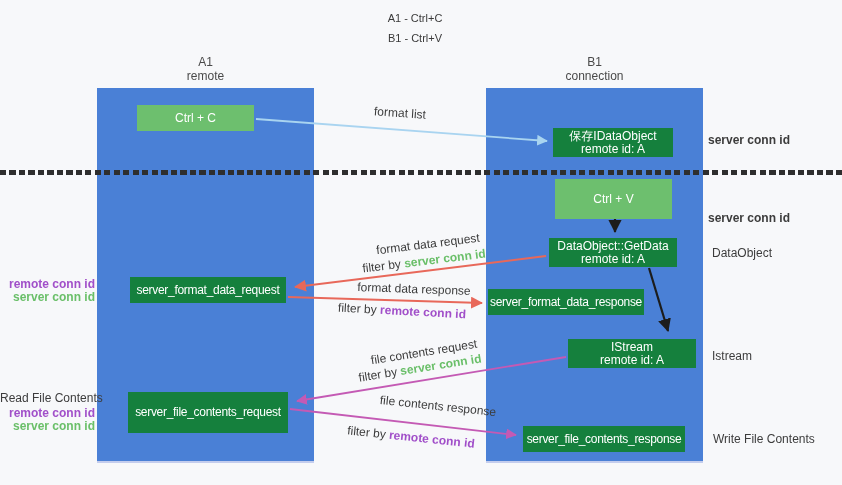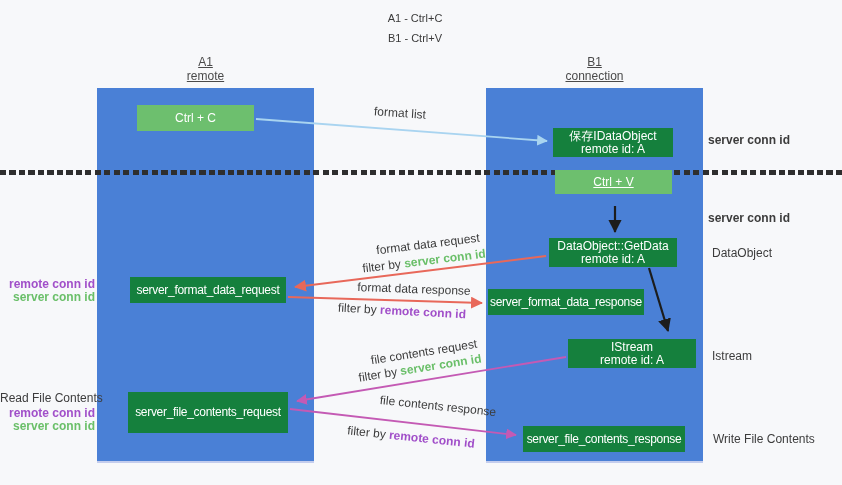--- a/index.html
+++ b/index.html
@@ -3,42 +3,42 @@
 <meta charset="utf-8">
 <style>
   html,body{margin:0;padding:0;}
   body{font-family:"Liberation Sans","DejaVu Sans",sans-serif;background:#f7f8fa;}
   .canvas{position:relative;width:842px;height:485px;background:#f7f8fa;overflow:hidden;}
 
   .title{position:absolute;left:315px;top:8px;width:200px;text-align:center;
          font-size:11px;line-height:20px;color:#3a3a3a;}
 
   .col-header{position:absolute;width:151px;text-align:center;font-size:12px;
-              line-height:14px;color:#4a4a4a;text-decoration:underline;}
+              line-height:14px;color:#4a4a4a;}
   .col-header.left{left:130px;top:55px;}
   .col-header.right{left:519px;top:55px;}
 
   .lifeline{position:absolute;top:88px;width:217px;height:373px;background:#4a80d6;
             box-shadow:0 2px 0 rgba(190,200,235,.9);}
   .lifeline.left{left:97px;}
   .lifeline.right{left:486px;}
 
   .separator{position:absolute;left:0;top:170px;width:842px;height:5px;
              background:repeating-linear-gradient(to right,#2e2e2e 0 6px,transparent 6px 9.5px);}
 
   .node{position:absolute;display:flex;flex-direction:column;align-items:center;
         justify-content:center;color:#fff;font-size:12px;line-height:13px;
         text-align:center;white-space:nowrap;}
   .node.green{background:#6dbf6e;}
   .node.orange{background:#15803d;}
   .node.long{font-size:12px;letter-spacing:-0.3px;}
 
   #node-ctrl-c{left:137px;top:105px;width:117px;height:26px;}
   #node-save-idataobject{left:553px;top:128px;width:120px;height:29px;}
-  #node-ctrl-v{left:555px;top:170px;width:117px;height:24px;text-decoration:underline;}
+  #node-ctrl-v{left:555px;top:179px;width:117px;height:40px;}
   #node-getdata{left:549px;top:238px;width:128px;height:29px;}
   #node-format-request{left:130px;top:277px;width:156px;height:26px;}
   #node-format-response{left:488px;top:289px;width:156px;height:26px;}
   #node-istream{left:568px;top:339px;width:128px;height:29px;}
   #node-file-request{left:128px;top:392px;width:160px;height:41px;}
   #node-file-response{left:523px;top:426px;width:162px;height:26px;}
 
   .rlabel{position:absolute;font-size:12px;color:#3c3c3c;white-space:nowrap;}
   .bold-green{color:#6abf69;font-weight:bold;}
   .bold-purple{color:#a14fc9;font-weight:bold;}

